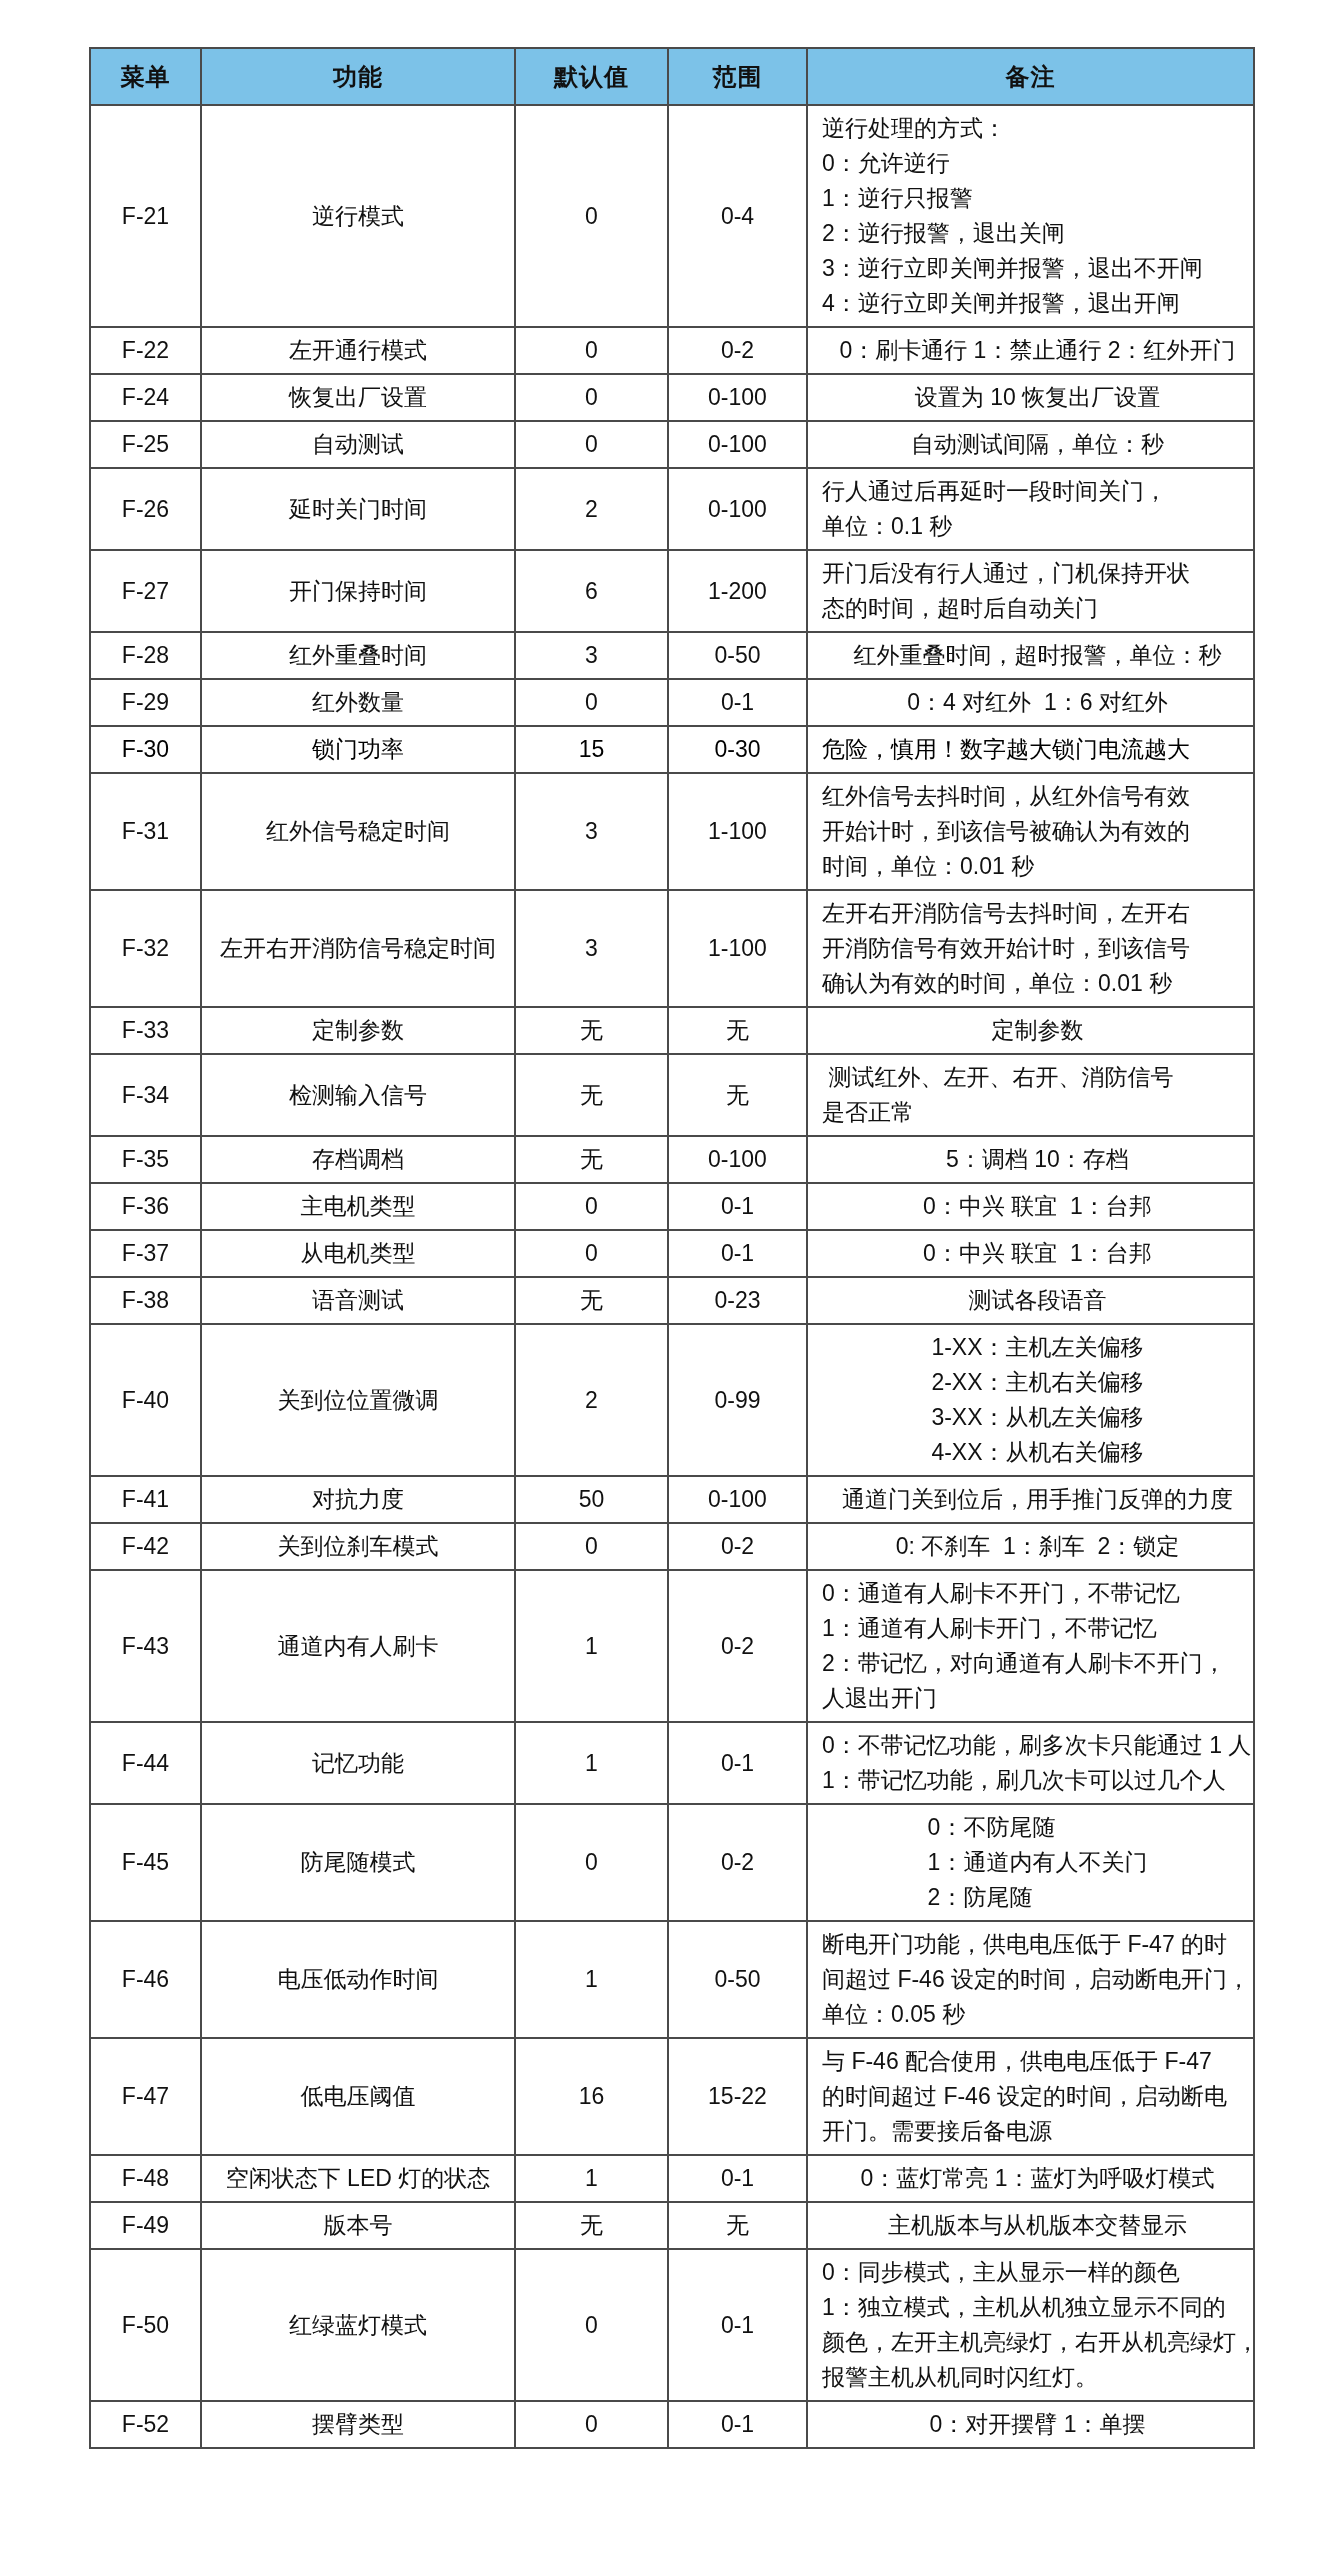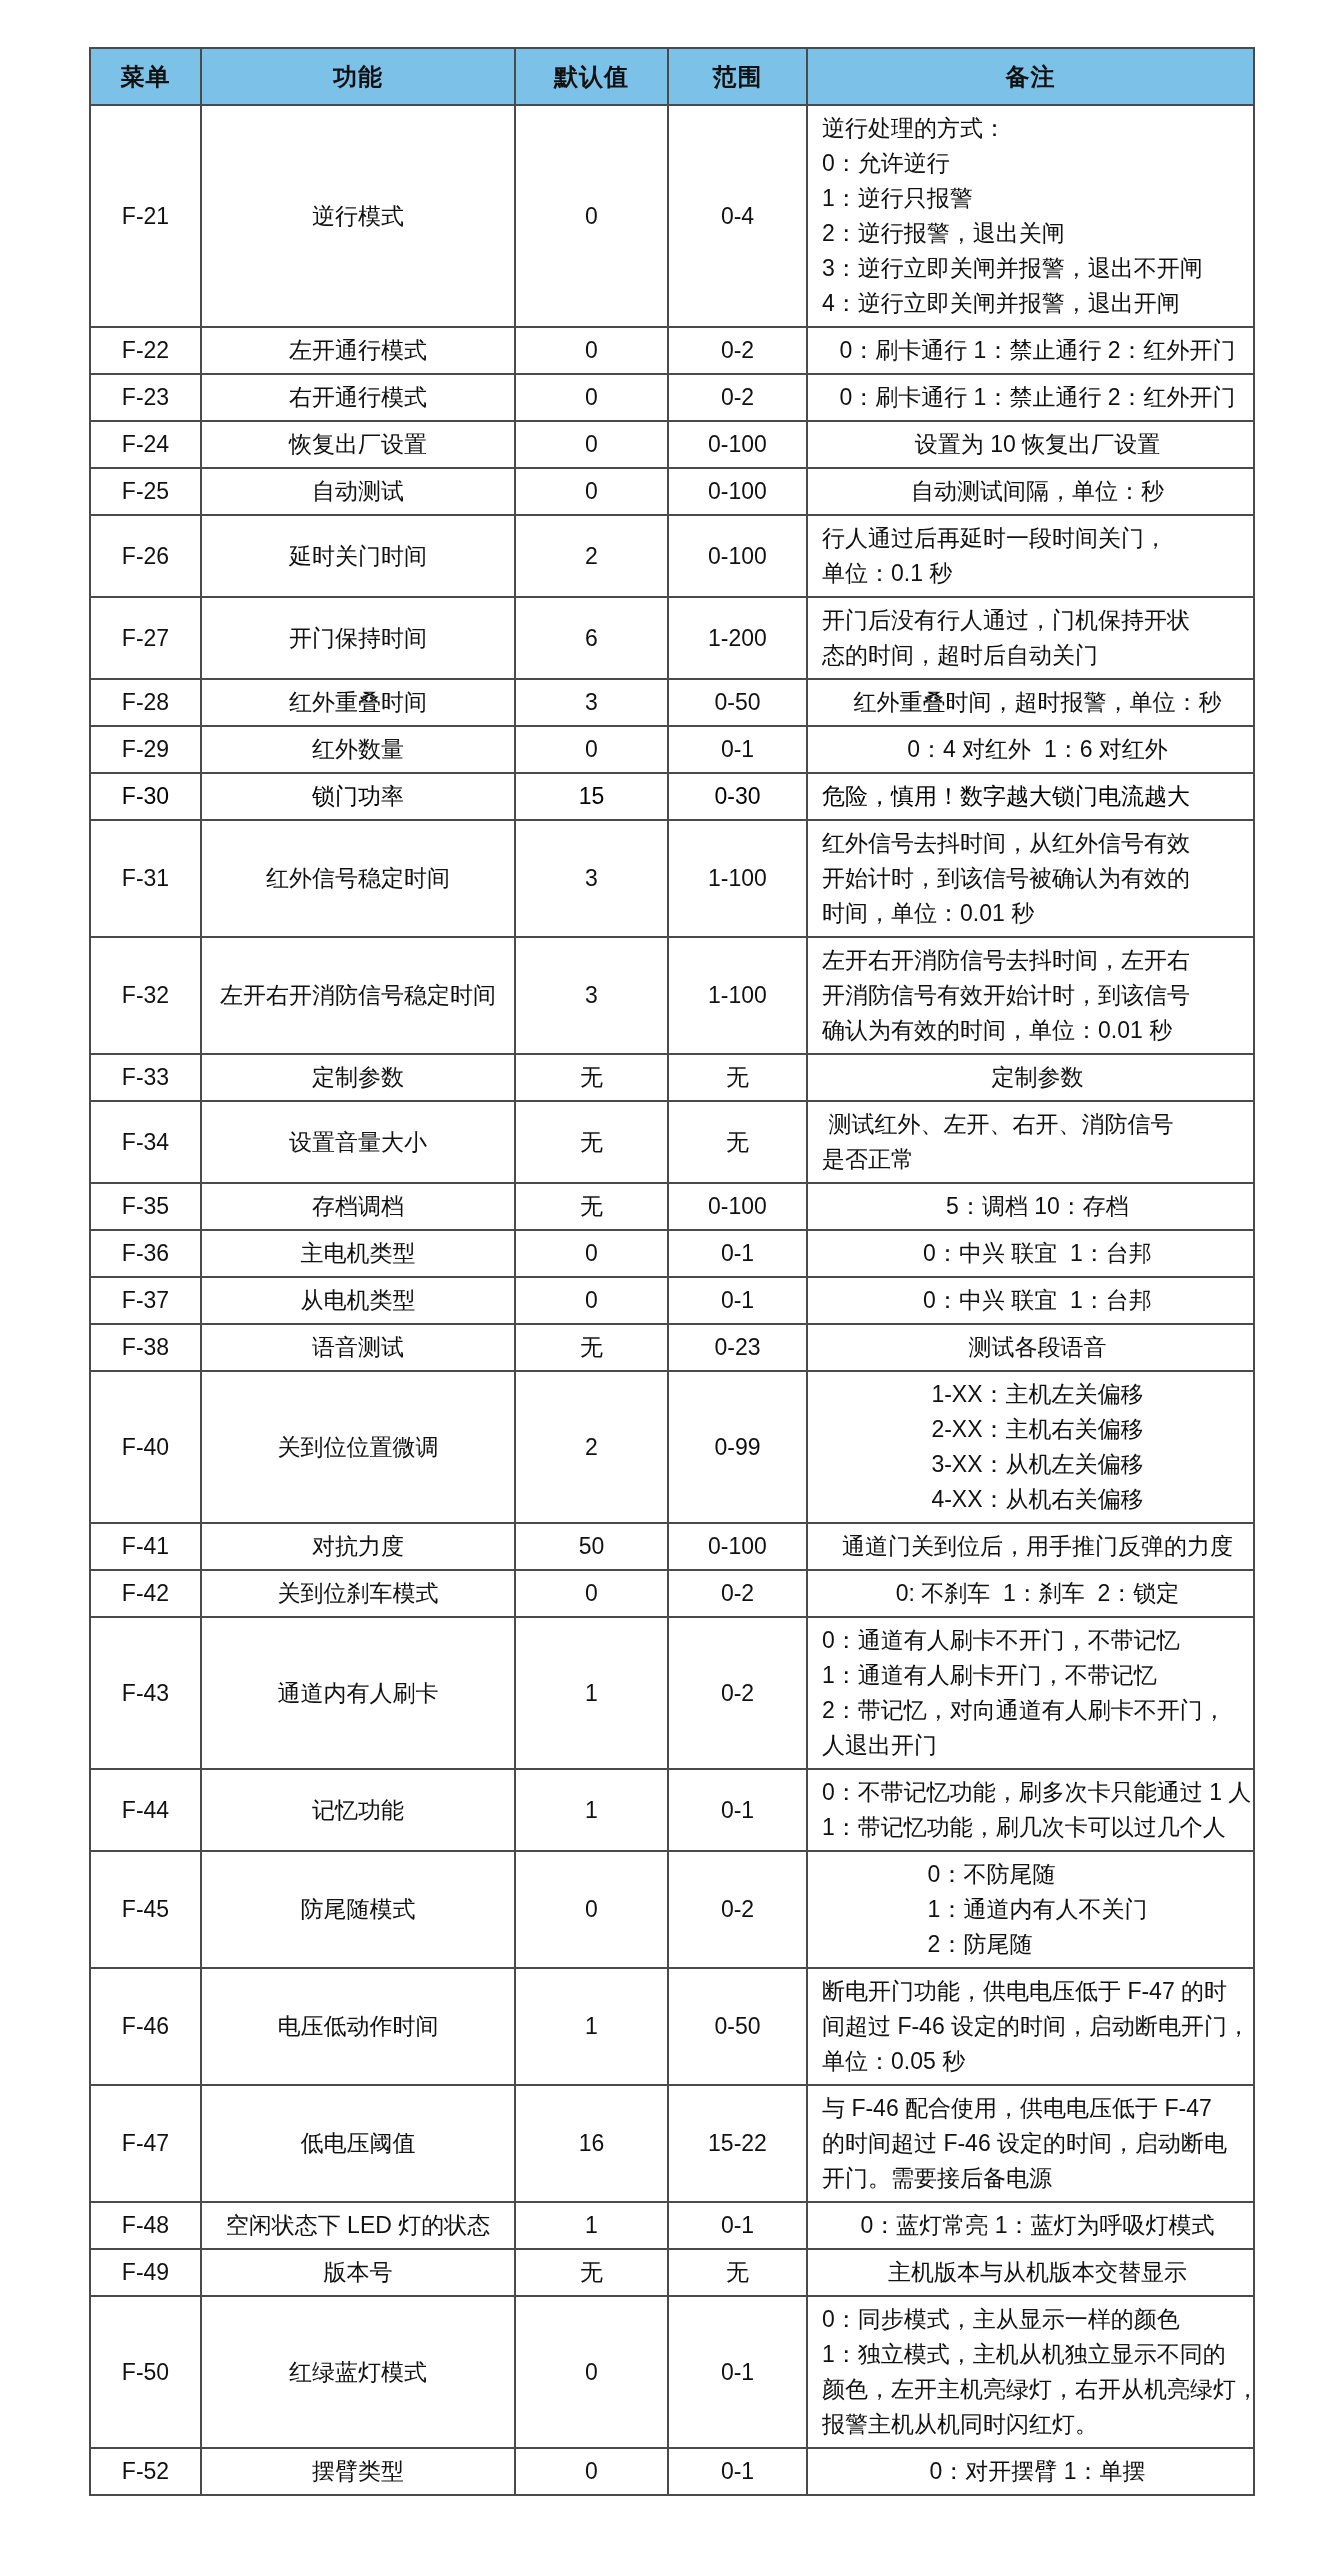--- a/index.html
+++ b/index.html
@@ -75,29 +75,20 @@
         <tr>
           <td class="menu">F-22</td>
           <td class="func">左开通行模式</td>
           <td class="default">0</td>
           <td class="range">0-2</td>
           <td class="remark align-center">
             <div class="remark-line">0：刷卡通行 1：禁止通行 2：红外开门</div>
           </td>
         </tr>
         <tr>
-          <td class="menu">F-23</td>
-          <td class="func">右开通行模式</td>
-          <td class="default">0</td>
-          <td class="range">0-2</td>
-          <td class="remark align-center">
-            <div class="remark-line">0：刷卡通行 1：禁止通行 2：红外开门</div>
-          </td>
-        </tr>
-        <tr>
           <td class="menu">F-24</td>
           <td class="func">恢复出厂设置</td>
           <td class="default">0</td>
           <td class="range">0-100</td>
           <td class="remark align-center">
             <div class="remark-line">设置为 10 恢复出厂设置</div>
           </td>
         </tr>
         <tr>
           <td class="menu">F-25</td>
@@ -181,21 +172,21 @@
           <td class="menu">F-33</td>
           <td class="func">定制参数</td>
           <td class="default">无</td>
           <td class="range">无</td>
           <td class="remark align-center">
             <div class="remark-line">定制参数</div>
           </td>
         </tr>
         <tr>
           <td class="menu">F-34</td>
-          <td class="func">设置音量大小</td>
+          <td class="func">检测输入信号</td>
           <td class="default">无</td>
           <td class="range">无</td>
           <td class="remark align-left">
             <div class="remark-line"> 测试红外、左开、右开、消防信号</div>
             <div class="remark-line">是否正常</div>
           </td>
         </tr>
         <tr>
           <td class="menu">F-35</td>
           <td class="func">存档调档</td>

